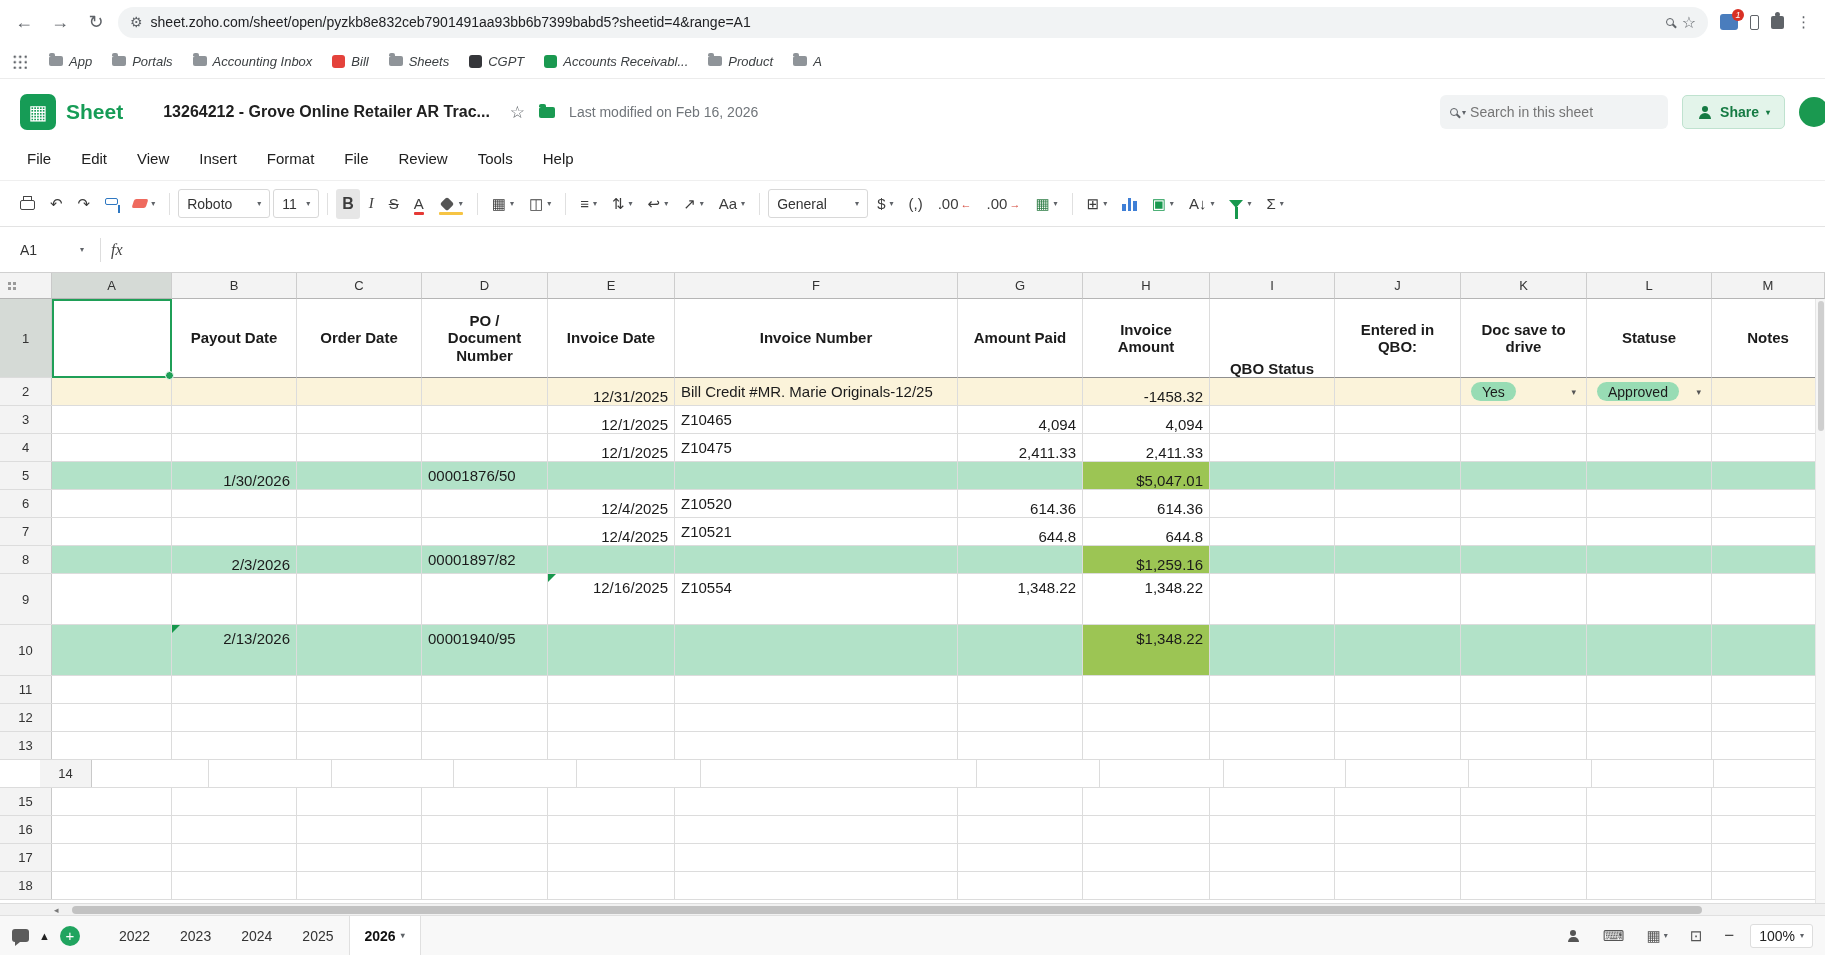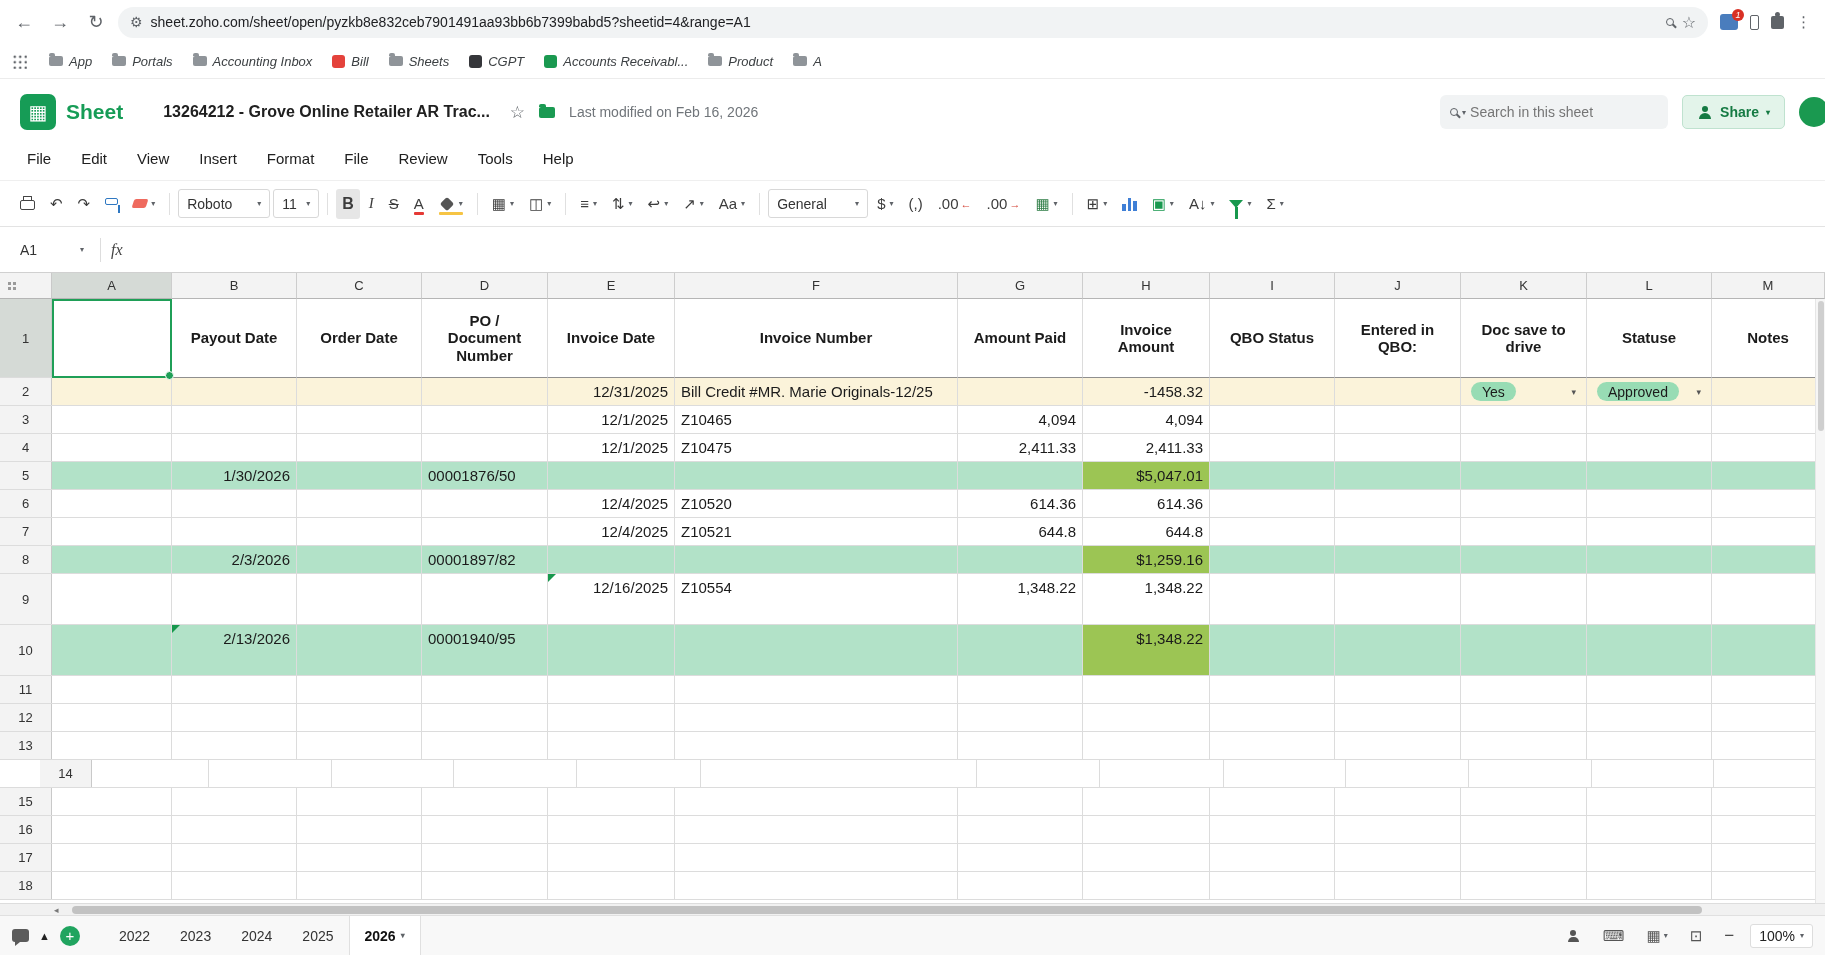--- a/index.html
+++ b/index.html
@@ -97,21 +97,21 @@
   .col-headers { display:flex; height:26px; }
   .corner { width:52px; height:26px; background:#f3f3f3; border-right:1px solid #c9c9c9; border-bottom:1px solid #b5b5b5; display:flex; align-items:center; padding-left:8px; }
   .corner-dots { width:3px; height:3px; background:#9a9a9a; box-shadow:5px 0 #9a9a9a, 0 5px #9a9a9a, 5px 5px #9a9a9a; margin-bottom:5px; }
   .col-h { height:26px; background:#f3f3f3; border-right:1px solid #cdcdcd; border-bottom:1px solid #b5b5b5; display:flex; align-items:center; justify-content:center; font-size:13px; color:#333; }
   .col-h.sel, .gutter.sel { background:#d5dad6; }
   .grow { display:flex; border-bottom:1px solid #dcdcdc; background:#fff; }
   .grow.cream { background:#fbf3da; }
   .grow.green { background:#b2e2c8; }
   .gutter { width:52px; flex:0 0 52px; background:#f3f3f3; border-right:1px solid #c9c9c9; display:flex; align-items:center; justify-content:center; font-size:13px; color:#333; }
   .cell { border-right:1px solid #dcdcdc; display:flex; align-items:center; padding:0 6px; font-size:15px; color:#1b1b1b; position:relative; overflow:hidden; white-space:nowrap; }
-  .a-r { justify-content:flex-end; } .a-l { justify-content:flex-start; }
+  .a-r { justify-content:flex-end;align-items:flex-end; } .a-l { justify-content:flex-start; }
   .header-row .cell { font-weight:bold; justify-content:center; text-align:center; white-space:pre-line; line-height:1.15; border-bottom:1px solid #8f8f8f; margin-bottom:-1px; }
   .tall .cell { align-items:flex-start; padding-top:5px; }
   .cell.hl { background:#9cc554; }
   .marker { position:absolute; top:0; left:0; width:0; height:0; border-top:8px solid #17984d; border-right:8px solid transparent; }
   .chip-cell { justify-content:space-between; padding:0 10px; }
   .chip { background:#98dcb4; border-radius:10px; padding:1.5px 11px; font-size:14px; color:#1b1b1b; }
   .chip-caret { font-size:9px; color:#555; }
   .sel-a1 { position:absolute; left:52px; top:26px; width:120px; height:79px; border:2px solid #1f9f57; pointer-events:none; z-index:5; }
   .sel-a1::after { content:""; position:absolute; right:-4px; bottom:-4px; width:7px; height:7px; background:#1f9f57; border:1px solid #fff; border-radius:50%; }
   .vscroll { position:absolute; right:0; top:26px; bottom:0; width:10px; background:#f6f6f6; border-left:1px solid #e6e6e6; z-index:6; }
@@ -400,21 +400,21 @@
         <div class="cell" style="width: 125px;"><span>Payout Date</span></div>
         <div class="cell" style="width: 125px;"><span>Order Date</span></div>
         <div class="cell" style="width: 126px;"><span>PO /
 Document
 Number</span></div>
         <div class="cell" style="width: 127px;"><span>Invoice Date</span></div>
         <div class="cell" style="width: 283px;"><span>Invoice Number</span></div>
         <div class="cell" style="width: 125px;"><span>Amount Paid</span></div>
         <div class="cell" style="width: 127px;"><span>Invoice
 Amount</span></div>
-        <div class="cell" style="width: 125px;"><span>QBO Status</span></div>
+        <div class="cell" style="width: 125px; align-items: flex-end;"><span>QBO Status</span></div>
         <div class="cell" style="width: 126px;"><span>Entered in
 QBO:</span></div>
         <div class="cell" style="width: 126px;"><span>Doc save to
 drive</span></div>
         <div class="cell" style="width: 125px;"><span>Statuse</span></div>
         <div class="cell" style="width: 113px;"><span>Notes</span></div>
       </div>
       <div class="grow cream" style="height: 28px;">
         <div class="gutter">2</div>
         <div class="cell" style="width: 120px;"></div>

